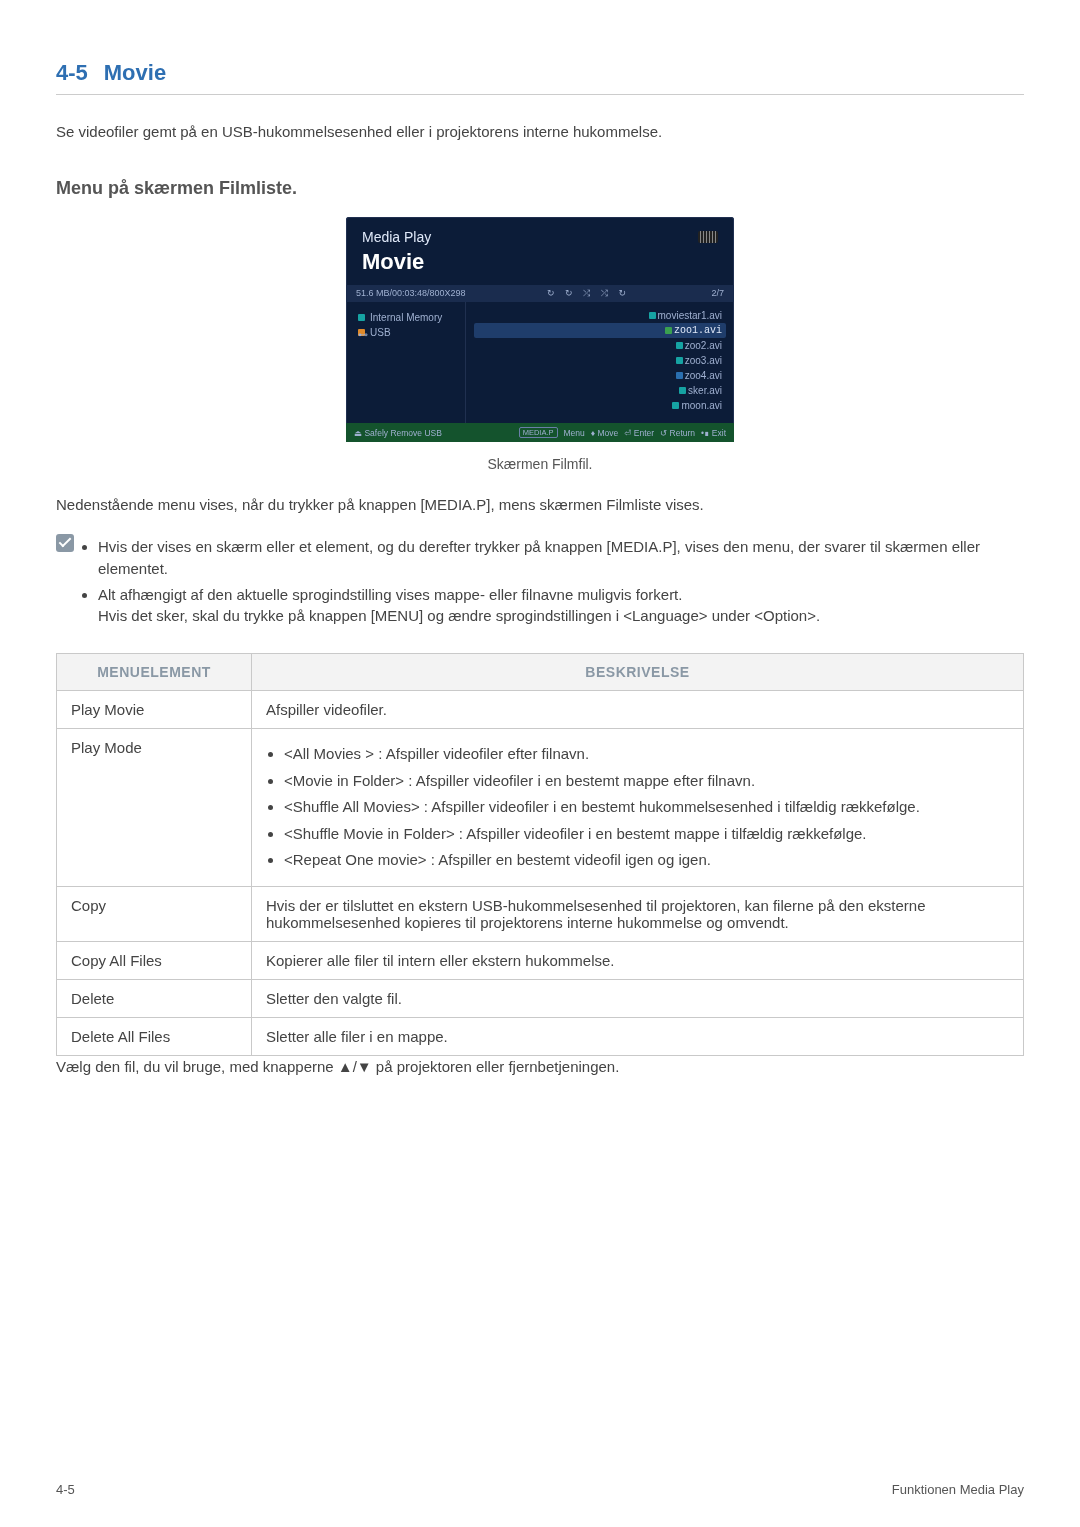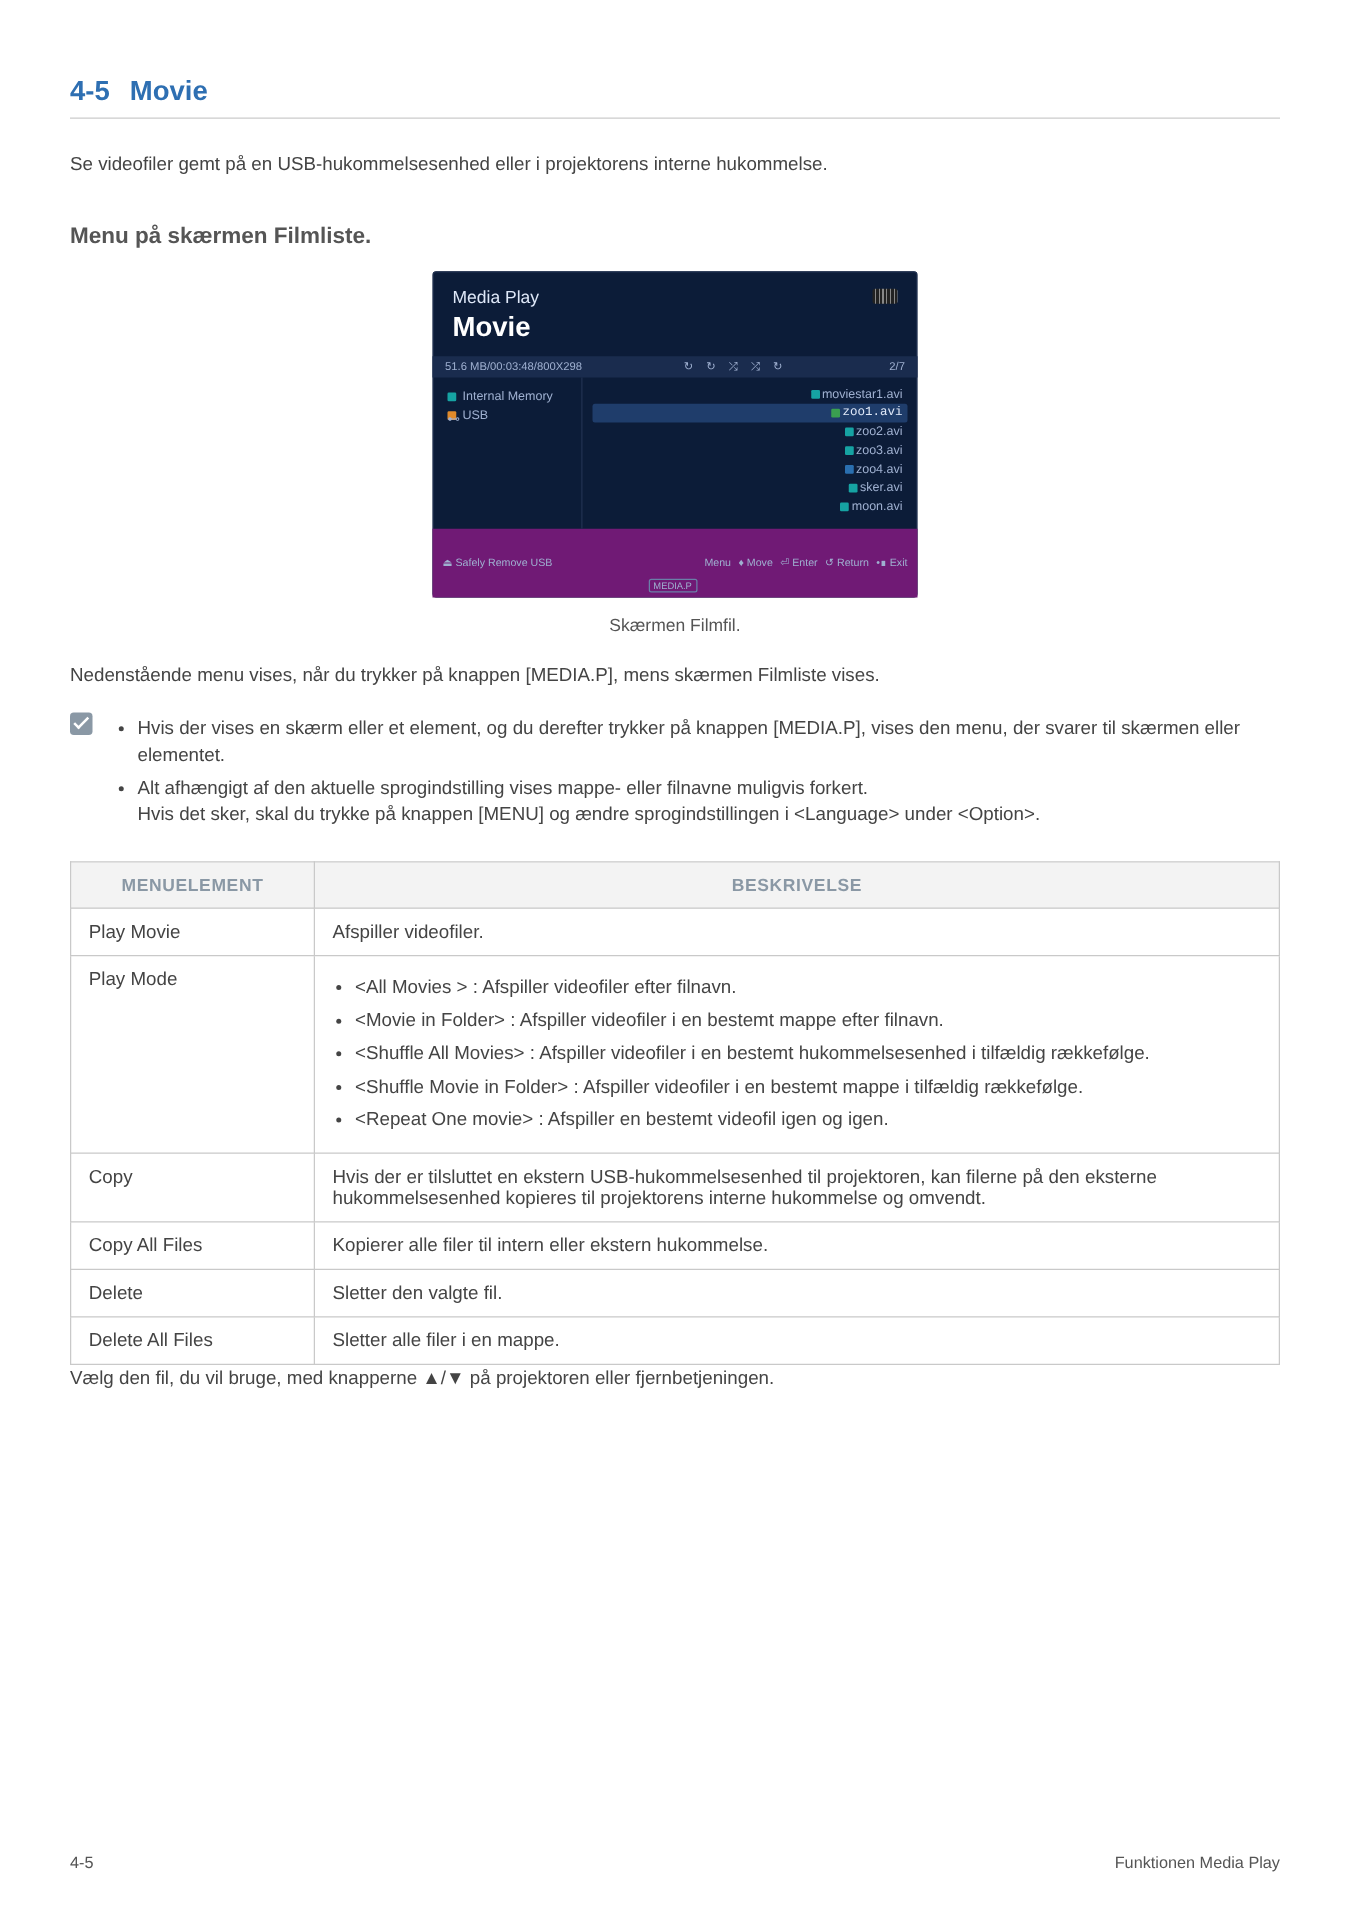--- a/index.html
+++ b/index.html
@@ -25,28 +25,28 @@
   .mp-side { width: 120px; padding: 8px 6px 8px 12px; border-right: 1px solid #203050; }
   .mp-side-item { display: flex; align-items: center; gap: 5px; padding: 2px 0; color: #9fb0d0; }
   .dot { width: 7px; height: 7px; display: inline-block; border-radius: 1px; }
   .dot.teal { background: #16a3a3; }
   .dot.orange { background: #e08a2a; }
   .dot.blue2 { background: #2a6fb0; }
   .dot.green { background: #3aa050; }
   .mp-files { flex: 1; padding: 6px 8px 10px 8px; }
   .mp-file { display: flex; align-items: center; gap: 2px; padding: 2px 4px; color: #9fb0d0; justify-content: flex-end; }
   .mp-file.hl { background: #1f3d6b; color: #dfe8f8; border-radius: 2px; font-family: Liberation Mono, monospace; }
-  .mp-footer { background: #701a75; padding: 4px 8px; font-size: 8.5px; color: #9fb0d0; display: flex; gap: 6px; align-items: center; justify-content: flex-end; white-space: nowrap; }
+  .mp-footer { background: #14532d; padding: 4px 8px; font-size: 8.5px; color: #9fb0d0; display: flex; gap: 6px; align-items: flex-end; justify-content: flex-end; white-space: nowrap; }
   .mp-footer .left { margin-right: auto; }
-  .mp-footer .tag { border: 1px solid #6a7fa8; padding: 0 3px; border-radius: 2px; font-size: 7.5px; margin-top: 36px; }
+  .mp-footer .tag { border: 1px solid #6a7fa8; padding: 0 3px; border-radius: 2px; font-size: 7.5px; }
   .strip { width: 20px; height: 12px; background: repeating-linear-gradient(90deg,#222 0 2px,#888 2px 3px); border-radius: 2px; }
 
   .caption { text-align: center; font-size: 14px; color: #555; margin: 14px 0 22px 0; }
 
-  .note-row { display: flex; gap: 14px; margin: 16px 0 8px 0; }
+  .note-row { display: flex; gap: 2px; margin: 16px 0 8px 0; }
   .note-icon { width: 18px; height: 18px; background: #8a98a5; border-radius: 3px; position: relative; flex: none; margin-top: 2px; }
   .note-icon::after { content: ""; position: absolute; width: 10px; height: 4px; border-bottom: 2px solid #fff; border-left: 2px solid #fff; transform: rotate(-45deg); left: 3px; top: 4px; }
   .bullets { list-style: disc; padding-left: 22px; font-size: 15px; color: #444; }
   .bullets li { margin: 4px 0; line-height: 1.45; }
 
   table.menu { width: 100%; border-collapse: collapse; margin-top: 22px; font-size: 15px; }
   table.menu th, table.menu td { border: 1px solid #c9c9c9; padding: 10px 14px; text-align: left; vertical-align: top; color: #444; }
   table.menu th { background: #f3f3f3; text-align: center; color: #8a98a5; font-weight: bold; letter-spacing: 0.5px; font-size: 14px; }
   table.menu th.first { width: 195px; }
   table.menu ul { list-style: disc; padding-left: 18px; }

